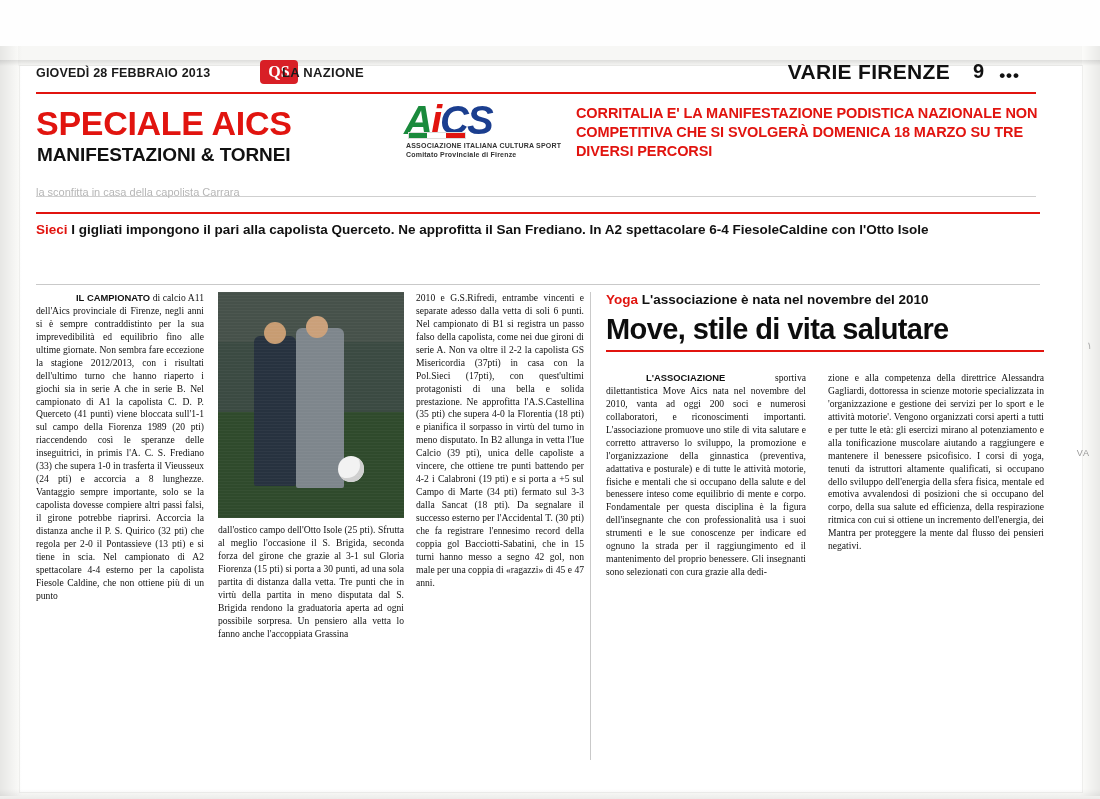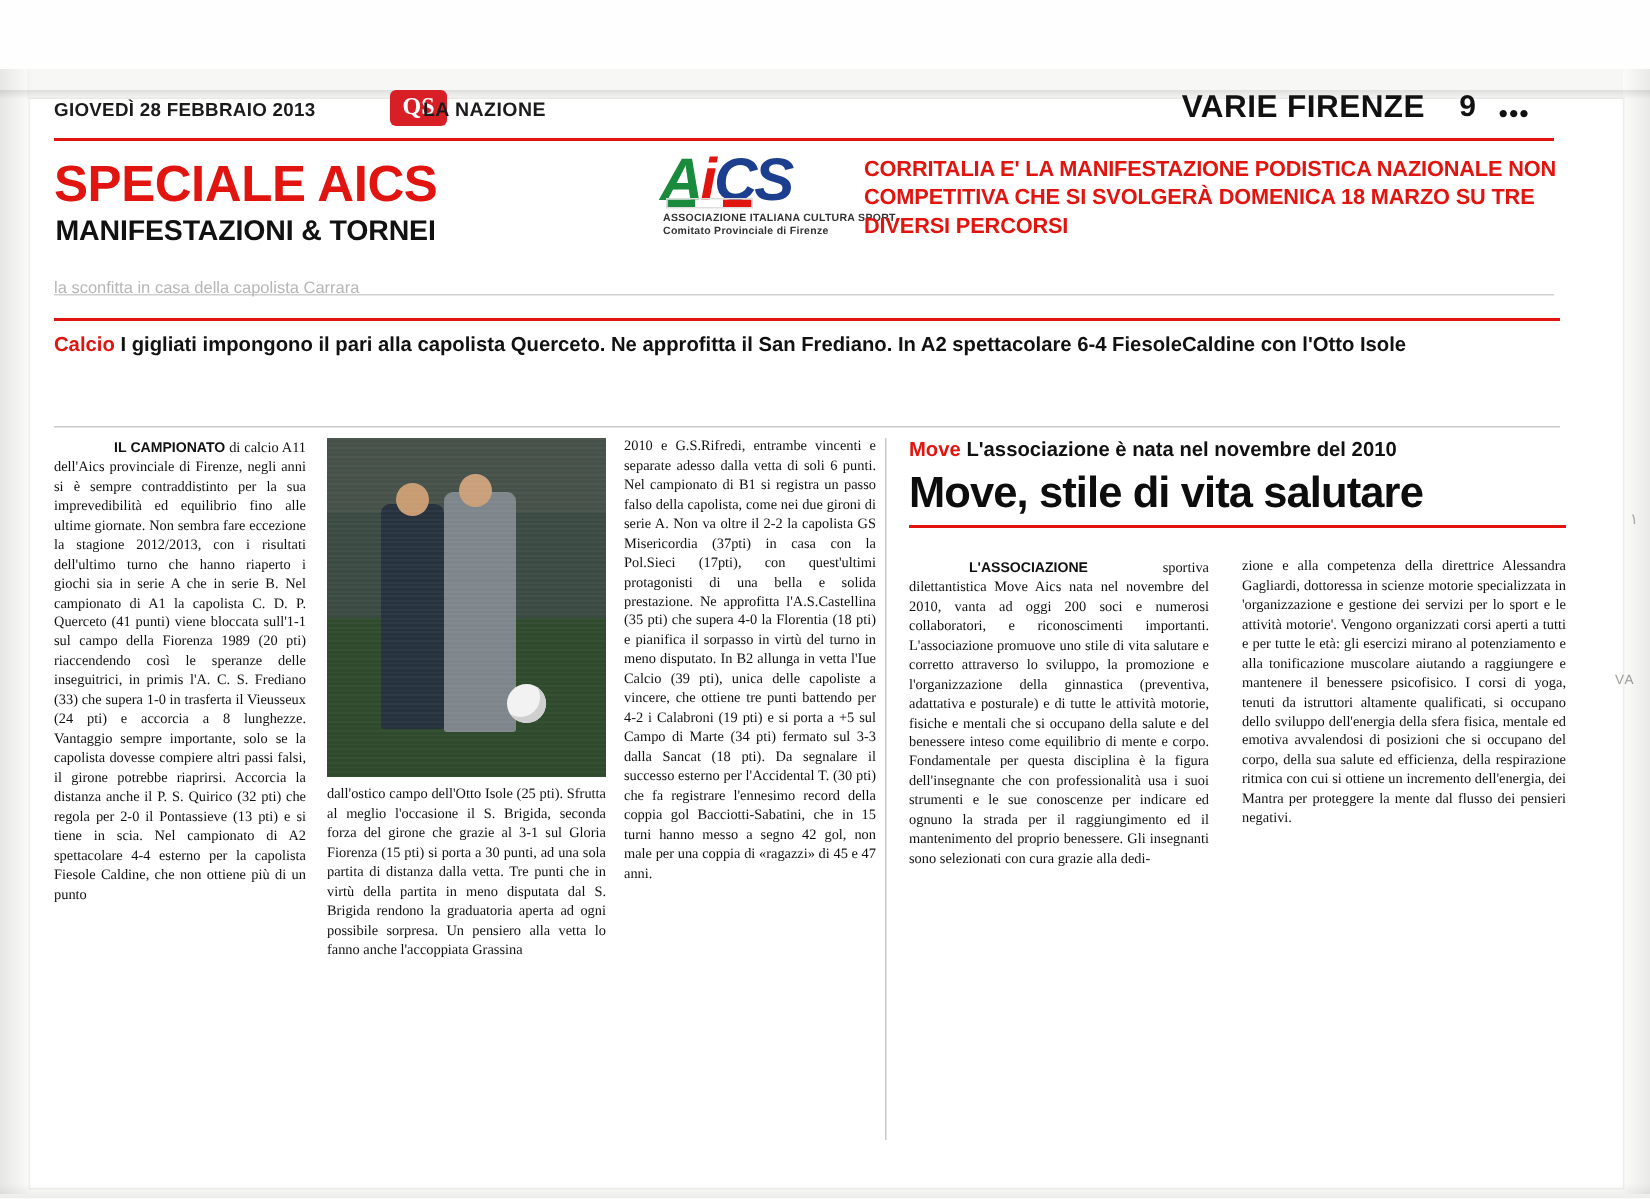--- a/index.html
+++ b/index.html
@@ -83,21 +83,21 @@
   }
   .sp-title{
     position:absolute;left:0;top:0;font-size:34px;font-weight:700;color:#e1140f;
     letter-spacing:-.3px;font-family:"Liberation Sans", sans-serif;
   }
   .sp-sub{
     position:absolute;left:1px;top:40px;font-size:19px;font-weight:700;color:#111;
     letter-spacing:-.1px;
   }
   .aics-logo{
-    position:absolute;left:368px;top:-6px;width:160px;height:62px;margin-left:36px;
+    position:absolute;left:368px;top:-6px;width:160px;height:62px;
   }
   .aics-word{
     position:absolute;left:0;top:0;font-size:40px;font-weight:800;
     font-style:italic;letter-spacing:-2px;
     font-family:"Liberation Sans", sans-serif;
   }
   .aics-a{color:#1a8a3c;}
   .aics-i{color:#e1140f;}
   .aics-cs{color:#1b3e8f;}
   .aics-caption{
@@ -252,21 +252,21 @@
 
     <div class="corritalia">CORRITALIA E' LA MANIFESTAZIONE PODISTICA NAZIONALE NON COMPETITIVA CHE SI SVOLGERÀ DOMENICA 18 MARZO SU TRE DIVERSI PERCORSI</div>
   </div>
   <div class="rule-red" style="left:36px;top:196px;width:1000px;height:1px;background:#cfcfcf;"></div>
 
   <div class="ghost-line">la sconfitta in casa della capolista Carrara</div>
 
   <div class="rule-red" style="left:36px;top:212px;width:1004px;"></div>
 
   <div class="strap">
-    <b class="red">Calcio</b>
+    <b class="red">Sieci</b>
     <span>I gigliati impongono il pari alla capolista Querceto. Ne approfitta il San Frediano. In A2 spettacolare 6-4 FiesoleCaldine con l'Otto Isole</span>
   </div>
 
 
   <div class="rule-red" style="left:36px;top:284px;width:1004px;height:1px;background:#c9c9c9;"></div>
 
   <div class="cols">
 
     <div class="col c1">
       <span class="lead">IL CAMPIONATO</span><span> di calcio A11 dell'Aics provinciale di Firenze, negli anni si è sempre contraddistinto per la sua imprevedibilità ed equilibrio fino alle ultime giornate. Non sembra fare eccezione la stagione 2012/2013, con i risultati dell'ultimo turno che hanno riaperto i giochi sia in serie A che in serie B. Nel campionato di A1 la capolista C. D. P. Querceto (41 punti) viene bloccata sull'1-1 sul campo della Fiorenza 1989 (20 pti) riaccendendo così le speranze delle inseguitrici, in primis l'A. C. S. Frediano (33) che supera 1-0 in trasferta il Vieusseux (24 pti) e accorcia a 8 lunghezze. Vantaggio sempre importante, solo se la capolista dovesse compiere altri passi falsi, il girone potrebbe riaprirsi. Accorcia la distanza anche il P. S. Quirico (32 pti) che regola per 2-0 il Pontassieve (13 pti) e si tiene in scia. Nel campionato di A2 spettacolare 4-4 esterno per la capolista Fiesole Caldine, che non ottiene più di un punto</span>
@@ -288,21 +288,21 @@
 
     <div class="col c2">2010 e G.S.Rifredi, entrambe vincenti e separate adesso dalla vetta di soli 6 punti.
 Nel campionato di B1 si registra un passo falso della capolista, come nei due gironi di serie A. Non va oltre il 2-2 la capolista GS Misericordia (37pti) in casa con la Pol.Sieci (17pti), con quest'ultimi protagonisti di una bella e solida prestazione. Ne approfitta l'A.S.Castellina (35 pti) che supera 4-0 la Florentia (18 pti) e pianifica il sorpasso in virtù del turno in meno disputato.
 In B2 allunga in vetta l'Iue Calcio (39 pti), unica delle capoliste a vincere, che ottiene tre punti battendo per 4-2 i Calabroni (19 pti) e si porta a +5 sul Campo di Marte (34 pti) fermato sul 3-3 dalla Sancat (18 pti). Da segnalare il successo esterno per l'Accidental T. (30 pti) che fa registrare l'ennesimo record della coppia gol Bacciotti-Sabatini, che in 15 turni hanno messo a segno 42 gol, non male per una coppia di «ragazzi» di 45 e 47 anni.</div>
   </div>
 
   <div class="divider-v"></div>
 
   <div class="yoga">
     <div class="yoga-strap">
-      <b>Move</b>
+      <b>Yoga</b>
       <span>L'associazione è nata nel novembre del 2010</span>
     </div>
     <div class="yoga-head">Move, stile di vita salutare</div>
     <div class="yoga-rule"></div>
 
     <div class="yoga-cols">
       <div class="ycol y1">
         <span class="lead">L'ASSOCIAZIONE</span><span> sportiva dilettantistica Move Aics nata nel novembre del 2010, vanta ad oggi 200 soci e numerosi collaboratori, e riconoscimenti importanti. L'associazione promuove uno stile di vita salutare e corretto attraverso lo sviluppo, la promozione e l'organizzazione della ginnastica (preventiva, adattativa e posturale) e di tutte le attività motorie, fisiche e mentali che si occupano della salute e del benessere inteso come equilibrio di mente e corpo. Fondamentale per questa disciplina è la figura dell'insegnante che con professionalità usa i suoi strumenti e le sue conoscenze per indicare ed ognuno la strada per il raggiungimento ed il mantenimento del proprio benessere. Gli insegnanti sono selezionati con cura grazie alla dedi-</span>
       </div>
       <div class="ycol y2">zione e alla competenza della direttrice Alessandra Gagliardi, dottoressa in scienze motorie specializzata in 'organizzazione e gestione dei servizi per lo sport e le attività motorie'. Vengono organizzati corsi aperti a tutti e per tutte le età: gli esercizi mirano al potenziamento e alla tonificazione muscolare aiutando a raggiungere e mantenere il benessere psicofisico. I corsi di yoga, tenuti da istruttori altamente qualificati, si occupano dello sviluppo dell'energia della sfera fisica, mentale ed emotiva avvalendosi di posizioni che si occupano del corpo, della sua salute ed efficienza, della respirazione ritmica con cui si ottiene un incremento dell'energia, dei Mantra per proteggere la mente dal flusso dei pensieri negativi.</div>

